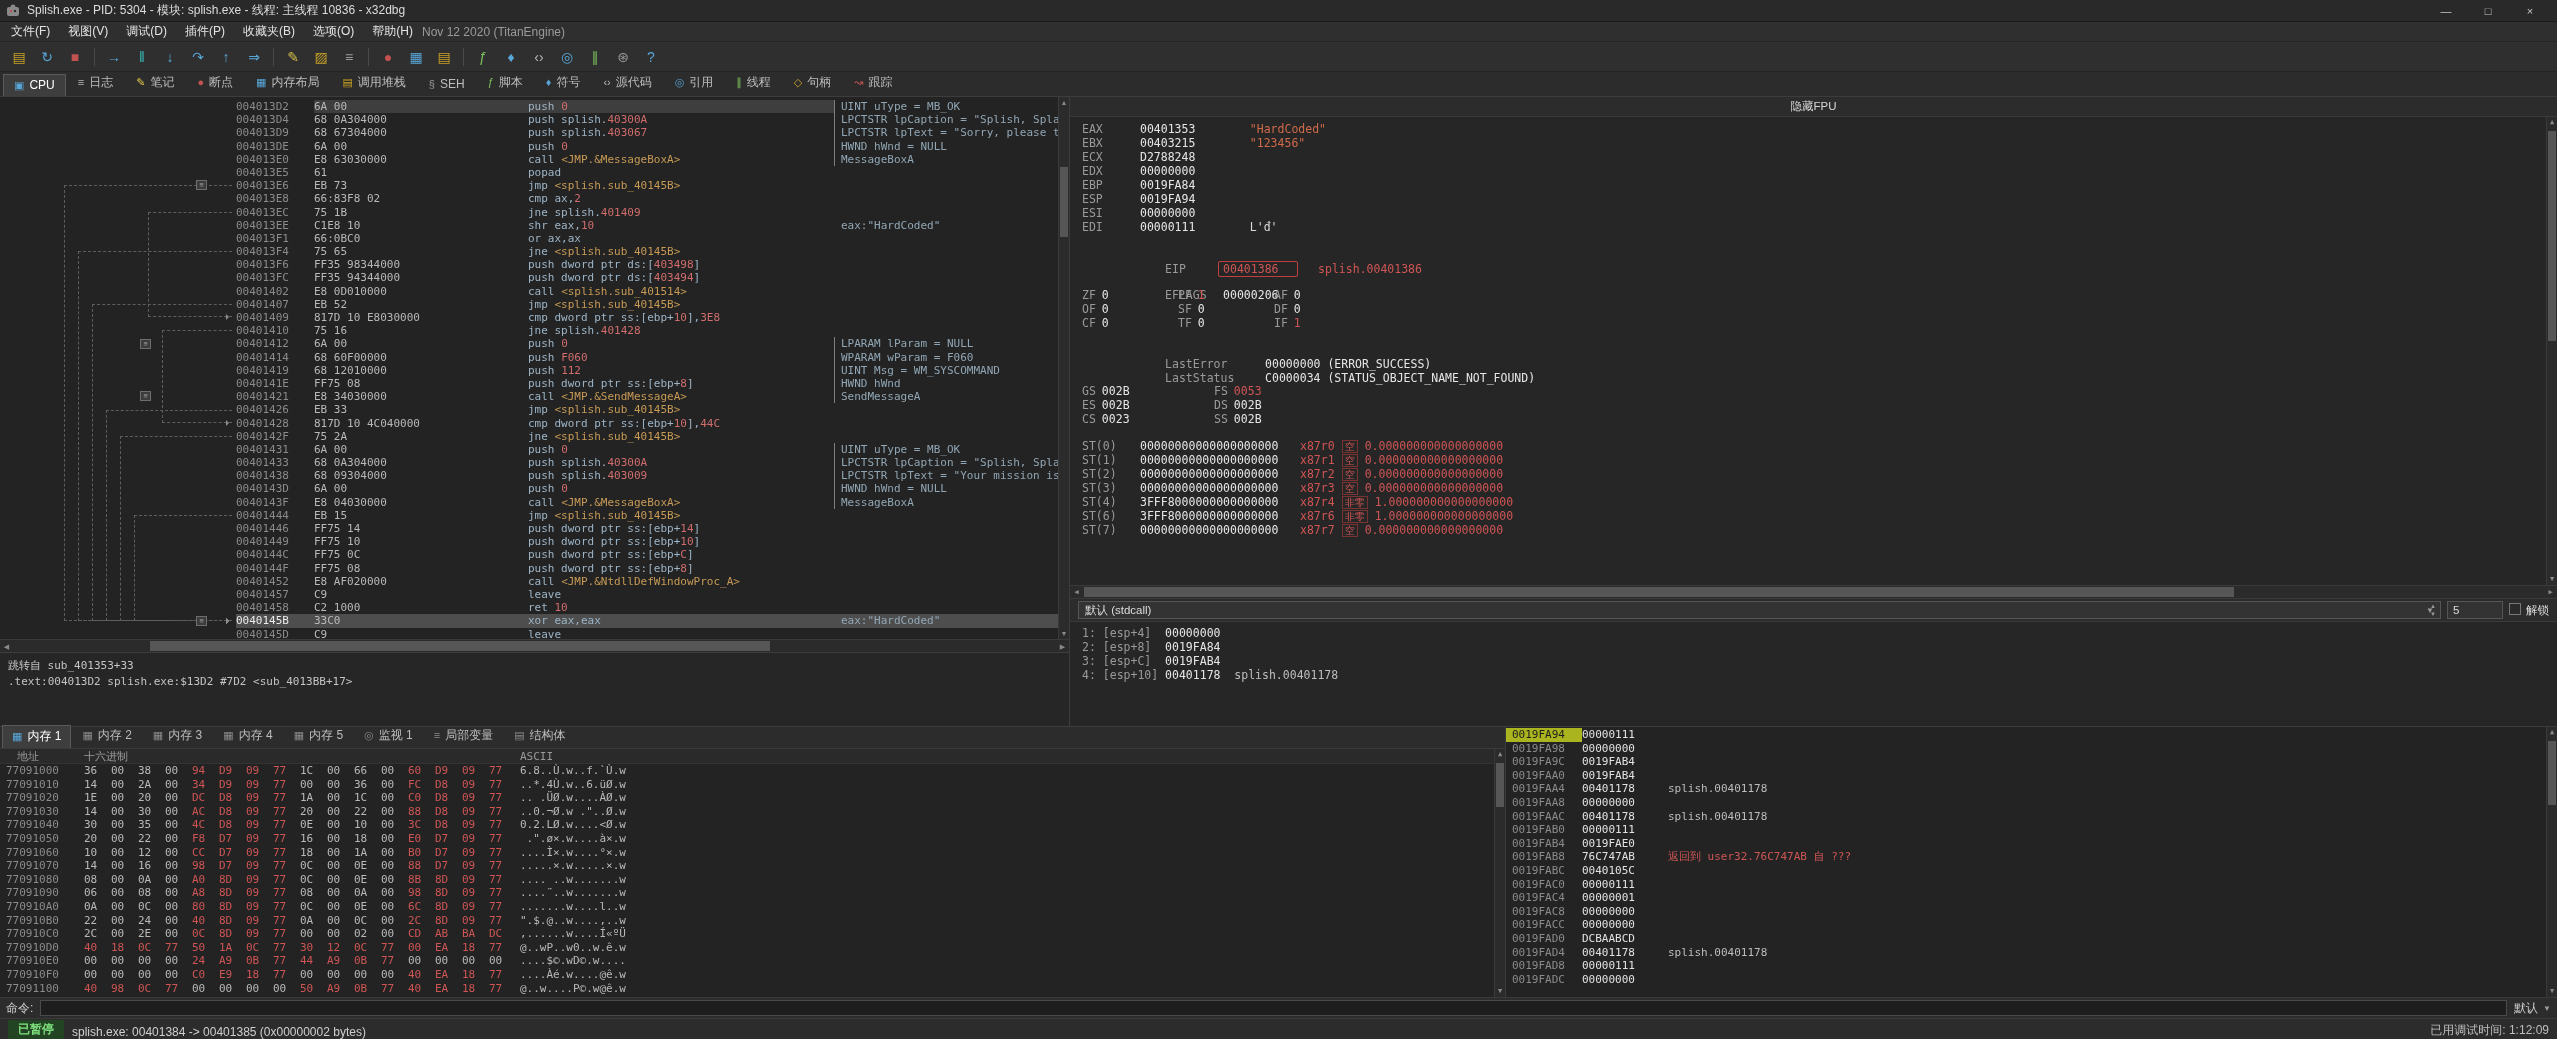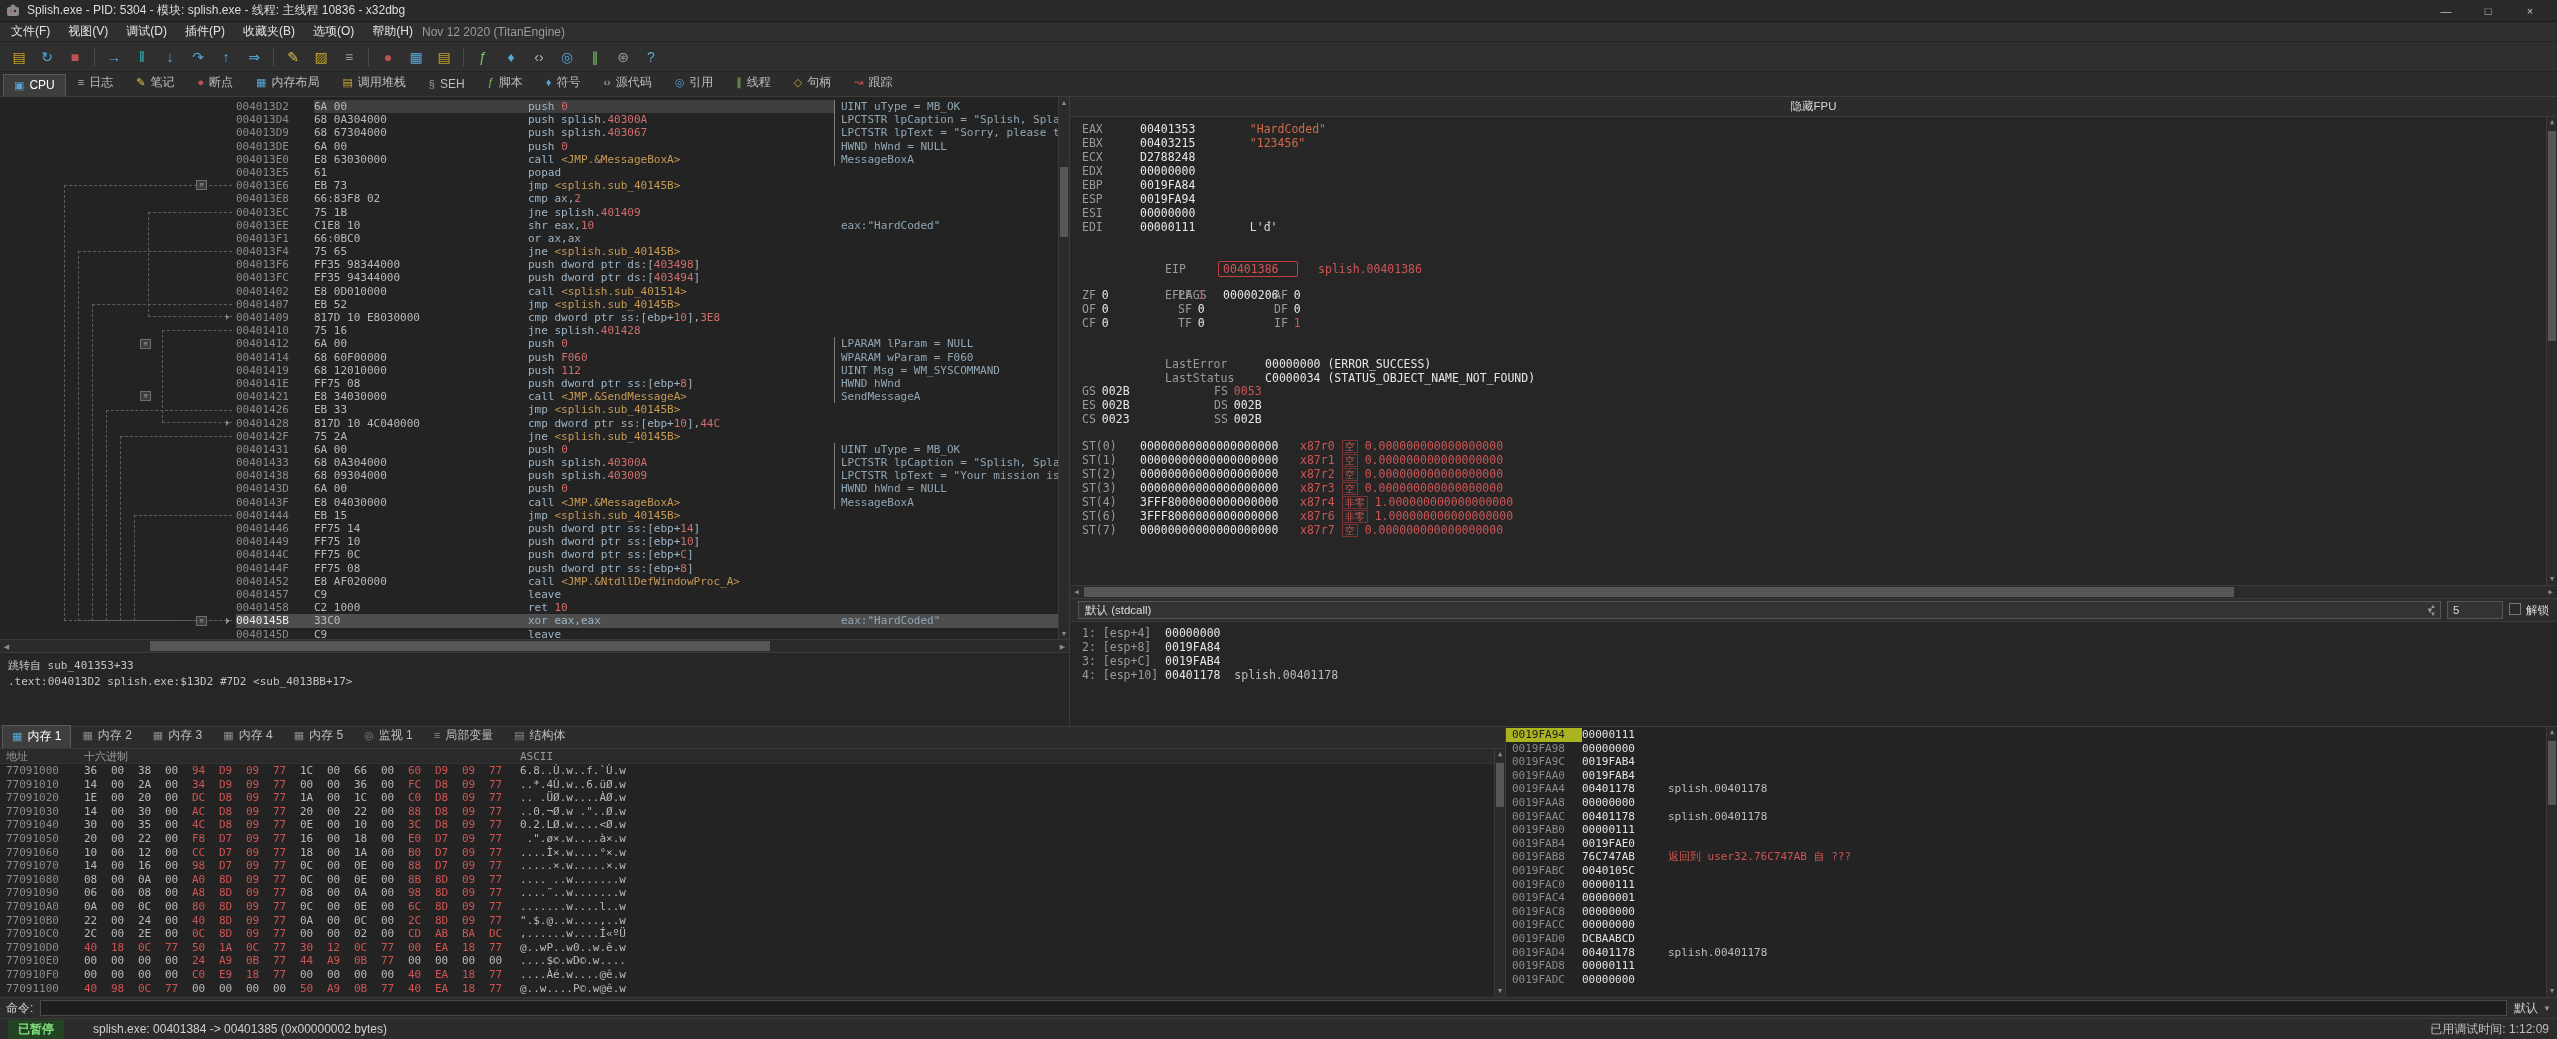--- a/index.html
+++ b/index.html
@@ -101,21 +101,21 @@
 
   
   .bottom{height:270px;display:flex}
   .dump-sec{width:1506px;display:flex;flex-direction:column;border-right:1px solid #3c3c3c;background:#232323}
   .dump-tabs{height:22px;display:flex;align-items:flex-end;background:#2c2c2c;padding:1px 2px 0;gap:1px;border-bottom:1px solid #3a3a3a}
   .dtab{display:flex;align-items:center;gap:5px;padding:2px 9px 3px;color:#bdbdbd;border:1px solid transparent;white-space:nowrap}
   .dtab.active{background:#3e3e3e;color:#fff;border:1px solid #5a5a5a;border-bottom:none}
   .dump-body{flex:1;display:flex;font-family:"DejaVu Sans Mono",monospace;font-size:11px}
   .dump-main{flex:1;overflow:hidden}
   .dump-head{height:15px;display:flex;color:#9a9a9a;background:#2a2a2a;border-bottom:1px solid #333;line-height:15px}
-  .dh-a{width:84px;padding-left:6px}
+  .dh-a{width:84px;padding-left:17px}
   .dh-h{width:436px}
   .dh-s{flex:1}
   .dump-row{height:13.6px;line-height:13.6px;display:flex}
   .da{width:84px;color:#8b8b8b;padding-left:6px}
   .hexs{width:436px;display:flex}
   .hb{width:27px;color:#b9b9b9}
   .hb.r{color:#cf5555}
   .ascii{color:#b9b9b9;white-space:pre}
 
   .stack-sec{flex:1;display:flex;background:#232323;font-family:"DejaVu Sans Mono",monospace;font-size:11px;min-width:0}
@@ -126,21 +126,21 @@
   .sv{width:86px;color:#e2e2e2;flex:none}
   .sc{flex:1;color:#bdbdbd;overflow:hidden}
   .sc.red{color:#cf5555}
 
   
   .cmdbar{height:21px;background:#2c2c2c;border-top:1px solid #3a3a3a;display:flex;align-items:center;padding:0 6px;gap:7px}
   .cmd-label{color:#cfcfcf;white-space:nowrap}
   .cmd-input{flex:1;height:16px;background:#1e1e1e;border:1px solid #4a4a4a;color:#ddd;font-family:"DejaVu Sans Mono",monospace;font-size:11px;padding:0 4px;outline:none}
   .cmd-mode{color:#cfcfcf;display:flex;gap:5px;align-items:center;white-space:nowrap}
   .cmd-mode .ca{color:#999;font-size:8px}
-  .statusbar{height:21px;background:#2c2c2c;border-top:1px solid #3a3a3a;display:flex;align-items:center;padding:0 8px;gap:29px}
+  .statusbar{height:21px;background:#2c2c2c;border-top:1px solid #3a3a3a;display:flex;align-items:flex-end;padding:0 8px;gap:8px}
   .status-state{background:#234423;color:#7ee07e;padding:1px 10px;font-weight:bold;white-space:nowrap}
   .status-msg{color:#cfcfcf;white-space:nowrap}
   .status-right{margin-left:auto;color:#bdbdbd;white-space:nowrap}
 </style>
 </head>
 <body>
 
 <div class="app">
 
   <div class="titlebar">

